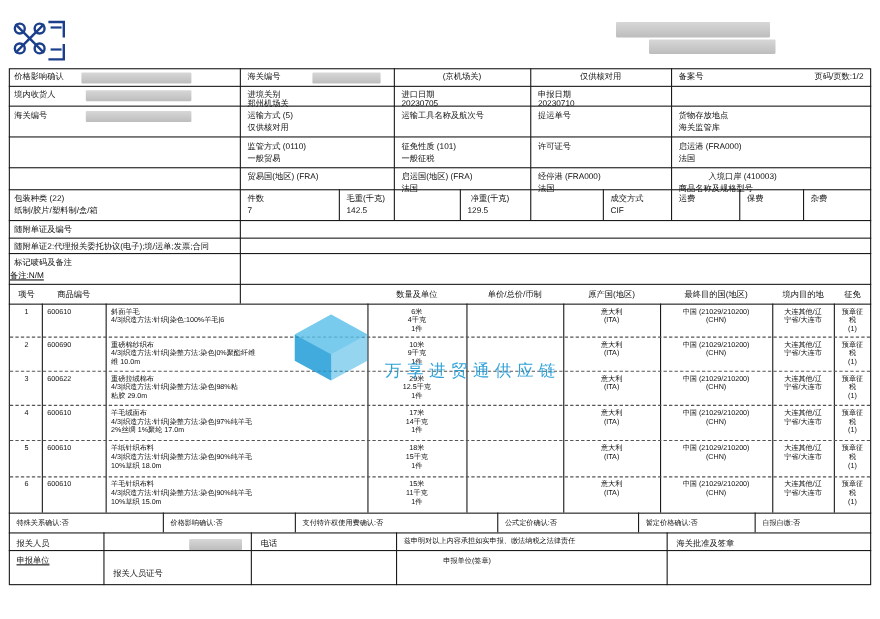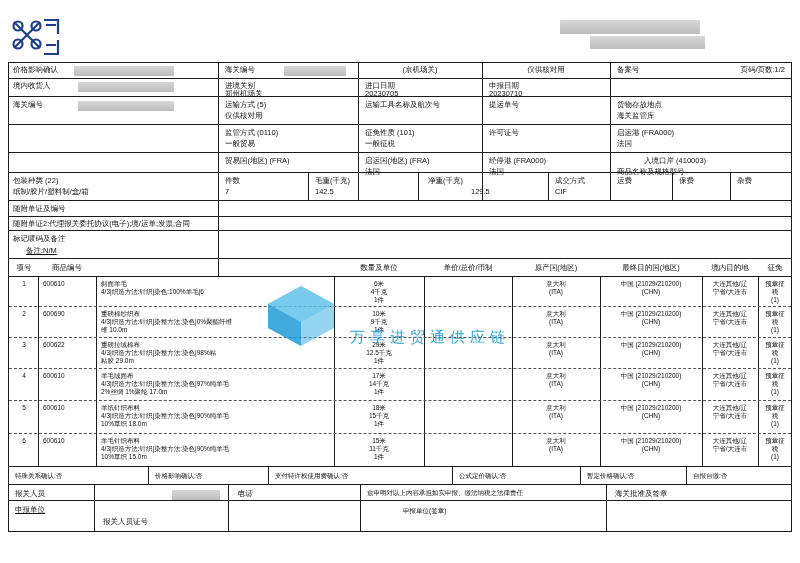--- a/index.html
+++ b/index.html
@@ -205,33 +205,33 @@
   <div class="cell lab" style="left:10px;top:175px;">包装种类 (22)</div>
   <div class="cell val" style="left:10px;top:186px;">纸制/胶片/塑料制/盒/箱</div>
 
   <div class="cell lab" style="left:222px;top:175px;">件数</div>
   <div class="cell val" style="left:222px;top:186px;">7</div>
 
   <div class="cell lab" style="left:312px;top:175px;">毛重(千克)</div>
   <div class="cell val" style="left:312px;top:186px;">142.5</div>
 
   <div class="cell lab" style="left:425px;top:175px;">净重(千克)</div>
-  <div class="cell val" style="left:422px;top:186px;margin-left:46px;">129.5</div>
+  <div class="cell val" style="left:422px;top:186px;">129.5</div>
 
   <div class="cell lab" style="left:552px;top:175px;">成交方式</div>
   <div class="cell val" style="left:552px;top:186px;">CIF</div>
 
   <div class="cell lab" style="left:614px;top:175px;">运费</div>
   <div class="cell lab" style="left:676px;top:175px;">保费</div>
   <div class="cell lab" style="left:734px;top:175px;">杂费</div>
 
   <div class="cell lab" style="left:10px;top:203px;">随附单证及编号</div>
   <div class="cell lab" style="left:10px;top:218px;">随附单证2:代理报关委托协议(电子);境/运单;发票;合同</div>
   <div class="cell lab" style="left:10px;top:233px;">标记唛码及备注</div>
-  <div class="cell val" style="left:23px;top:245px;text-decoration:underline;">备注:N/M</div>
+  <div class="cell val" style="left:6px;top:245px;text-decoration:underline;">备注:N/M</div>
 
   <div class="cell lab ctr" style="left:10px;top:262px;width:28px;">项号</div>
   <div class="cell lab ctr" style="left:40px;top:262px;width:54px;">商品编号</div>
   <div class="cell lab ctr" style="left:336px;top:262px;width:86px;">数量及单位</div>
   <div class="cell lab ctr" style="left:426px;top:262px;width:84px;">单价/总价/币制</div>
   <div class="cell lab ctr" style="left:514px;top:262px;width:84px;">原产国(地区)</div>
   <div class="cell lab ctr" style="left:602px;top:262px;width:98px;">最终目的国(地区)</div>
   <div class="cell lab ctr" style="left:704px;top:262px;width:52px;">境内目的地</div>
   <div class="cell lab ctr" style="left:760px;top:262px;width:30px;">征免</div>
 
@@ -354,21 +354,21 @@
   <div class="cell tiny" style="left:690px;top:471px;">
     <span>自报自缴:</span><span>否</span>
   </div>
 
   <div class="cell lab" style="left:12px;top:488px;">报关人员</div>
   <div class="cell lab" style="left:12px;top:504px;text-decoration:underline;">申报单位</div>
 
   <div class="cell lab" style="left:100px;top:488px;margin-top:28px;">报关人员证号</div>
   <div class="redact" style="position:absolute;left:172px;top:490px;width:48px;height:10px;"></div>
 
-  <div class="cell lab" style="left:234px;top:488px;font-style:italic;">电话</div>
+  <div class="cell lab" style="left:234px;top:488px;">电话</div>
 
   <div class="cell tiny" style="left:364px;top:488px;width:238px;">兹申明对以上内容承担如实申报、缴法纳税之法律责任</div>
   <div class="cell tiny" style="left:400px;top:506px;width:180px;">申报单位(签章)</div>
 
   <div class="cell lab" style="left:612px;top:488px;">海关批准及签章</div>
 
   <div class="wm">
     <svg class="wm-cube" width="86" height="66" viewBox="0 0 86 66">
       <g opacity="0.9">
         <polygon points="43,4 76,22 76,46 43,64 10,46 10,22" fill="#2aa9e0" opacity="0.55"></polygon>

